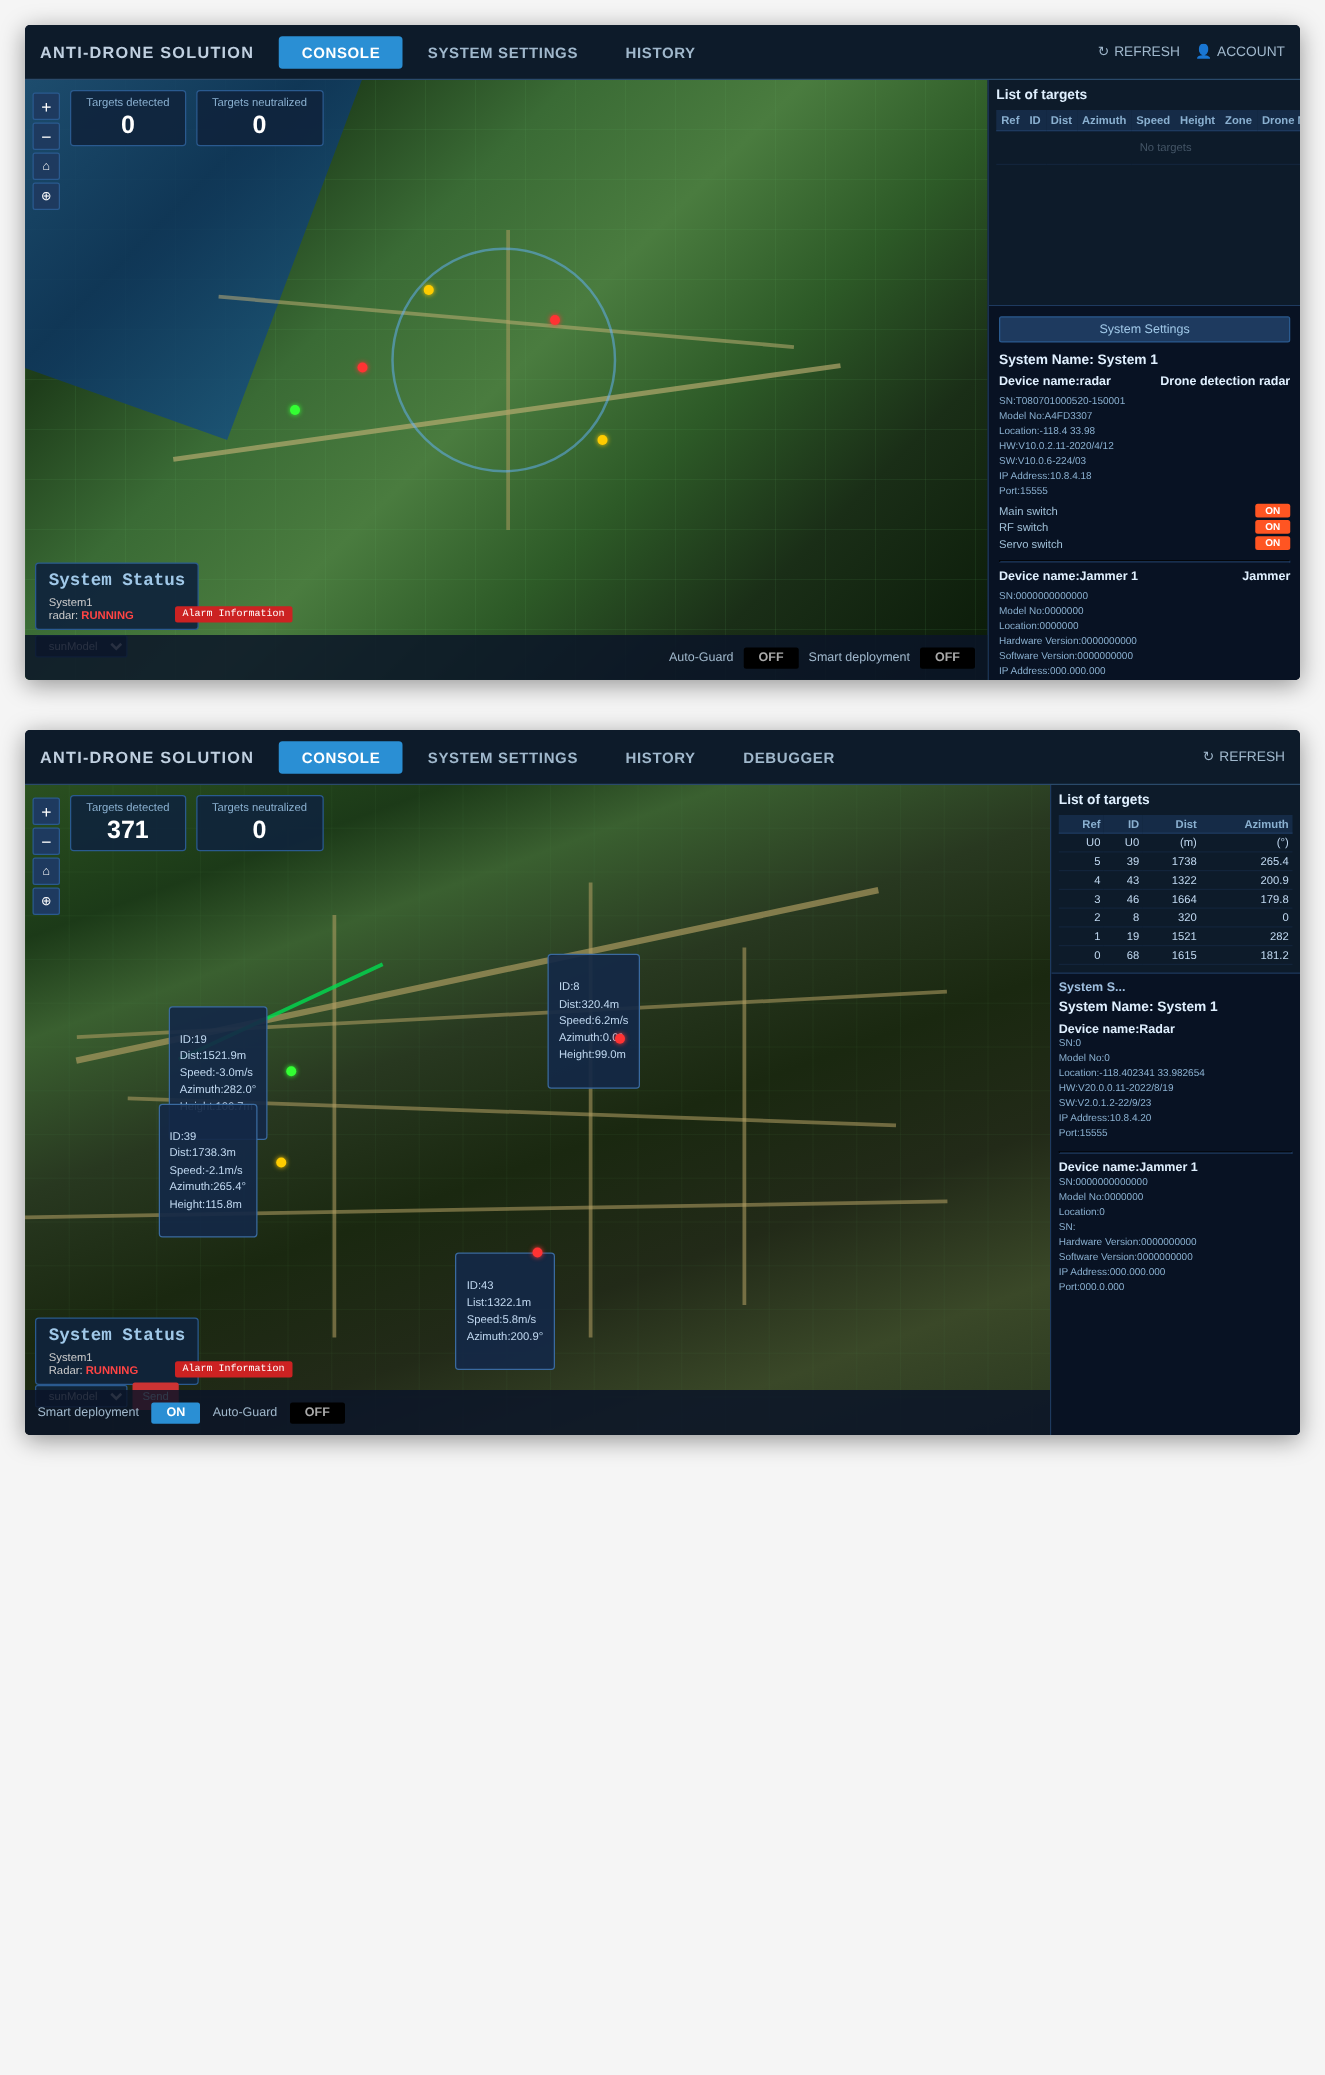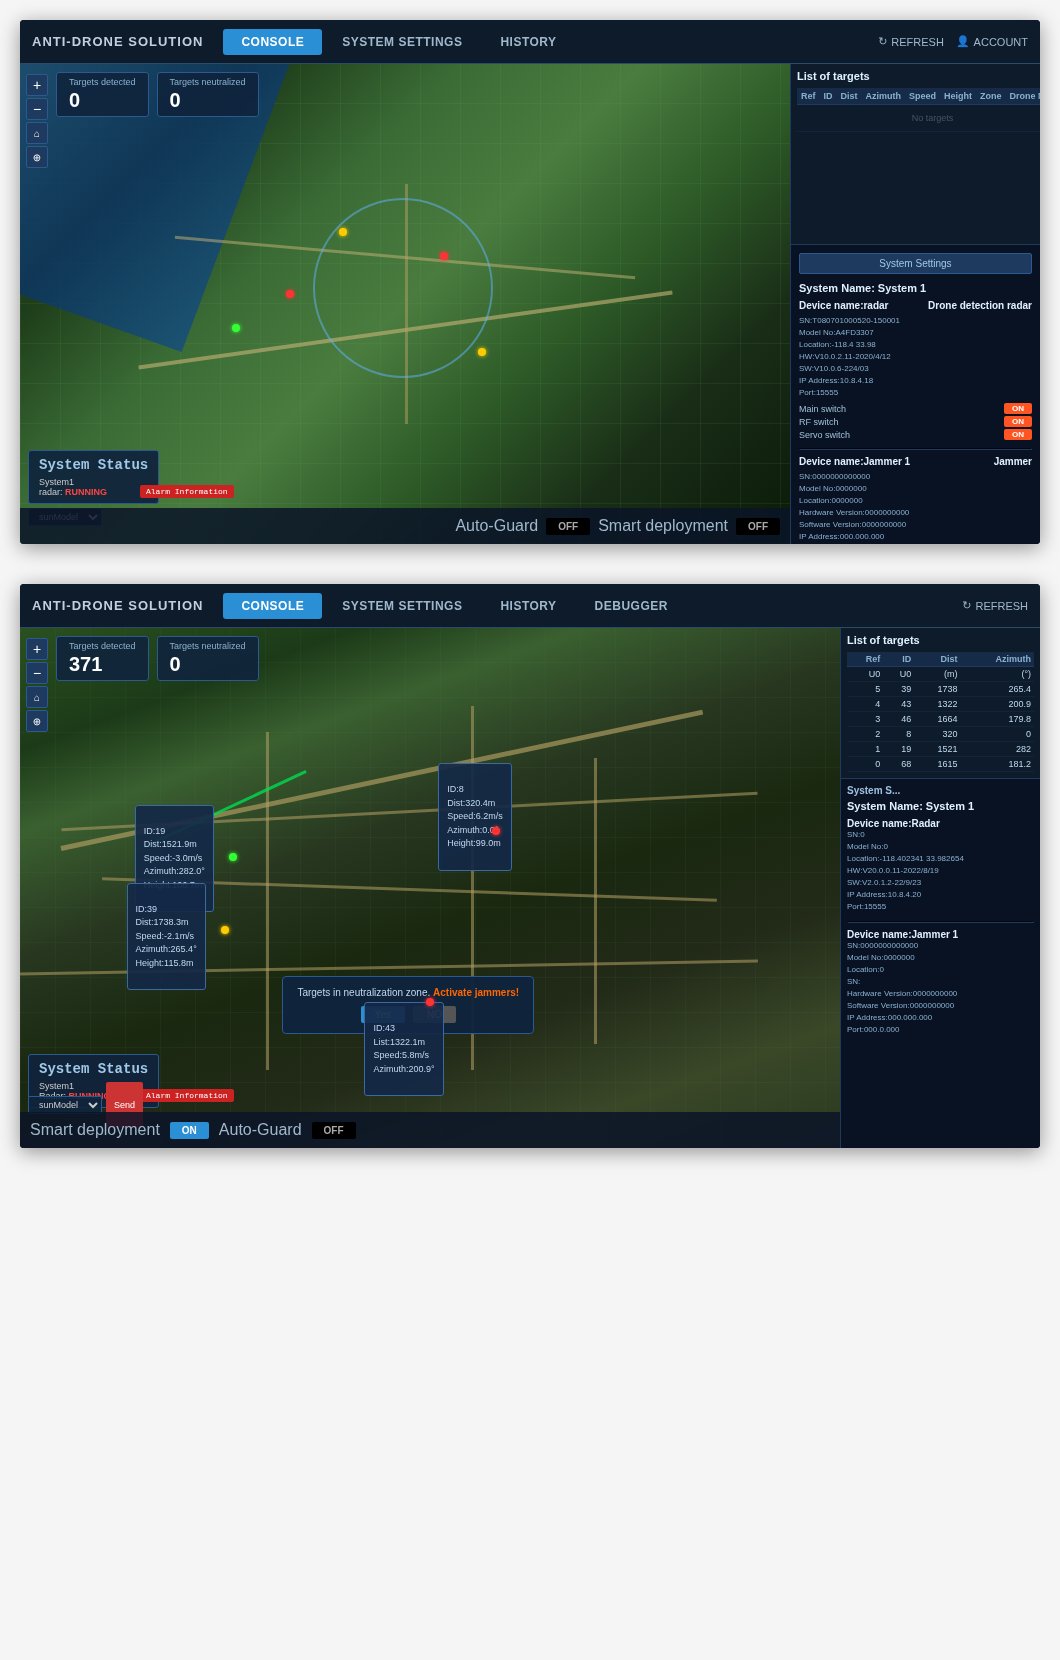--- a/index.html
+++ b/index.html
@@ -182,21 +182,21 @@
       top: 8px;
       left: 36px;
       display: flex;
       gap: 8px;
     }
     .count-box {
       background: rgba(15,35,60,0.9);
       border: 1px solid #2a5a8f;
       border-radius: 3px;
       padding: 4px 12px;
-      text-align: left;
+      text-align: center;
       min-width: 80px;
     }
     .count-label {
       font-size: 9px;
       color: #8ab0d0;
       display: block;
       margin-bottom: 2px;
       white-space: nowrap;
     }
     .count-value {
@@ -246,42 +246,42 @@
       border: 1px solid #2a5a8f;
       color: #ccc;
       font-size: 9px;
       padding: 2px 6px;
       border-radius: 2px;
     }
     .btn-red-sm {
       background: #cc3333;
       color: #fff;
       border: none;
-      padding: 18px 8px;
+      padding: 6px 8px;
       font-size: 9px;
       border-radius: 2px;
       cursor: pointer;
     }
 
     
     .map-bottom-bar {
       position: absolute;
       bottom: 0;
       left: 0;
       right: 0;
       background: rgba(10,20,40,0.85);
       height: 36px;
       display: flex;
       align-items: center;
       justify-content: flex-end;
       padding: 0 10px;
       gap: 8px;
     }
     .bottom-bar-label {
-      font-size: 16px;
+      font-size: 10px;
       color: #a0b8cc;
     }
     .toggle-btn {
       padding: 3px 12px;
       font-size: 10px;
       font-weight: bold;
       border-radius: 2px;
       border: none;
       cursor: pointer;
     }
@@ -798,30 +798,20 @@
 
           <div class="drone-tooltip" style="left:13%;top:49%;">
             <div>ID:39</div>
             <div>Dist:1738.3m</div>
             <div>Speed:-2.1m/s</div>
             <div>Azimuth:265.4°</div>
             <div>Height:115.8m</div>
           </div>
           <div class="map-marker marker-yellow" style="left:25%;top:58%;"></div>
 
-          <div class="alert-dialog" style="left:32%;top:67%;">
-            <div>
-              <span>Targets in neutralization zone.</span>
-              <span style="color:#ff6600;font-weight:bold;">Activate jammers!</span>
-            </div>
-            <div class="alert-buttons">
-              <button class="btn-yes">Yes</button>
-              <button class="btn-no">NO</button>
-            </div>
-          </div>
 
           <div class="drone-tooltip" style="left:42%;top:72%;">
             <div>ID:43</div>
             <div>List:1322.1m</div>
             <div>Speed:5.8m/s</div>
             <div>Azimuth:200.9°</div>
           </div>
           <div class="map-marker marker-red" style="left:50%;top:72%;"></div>
 
           <div class="system-status">

